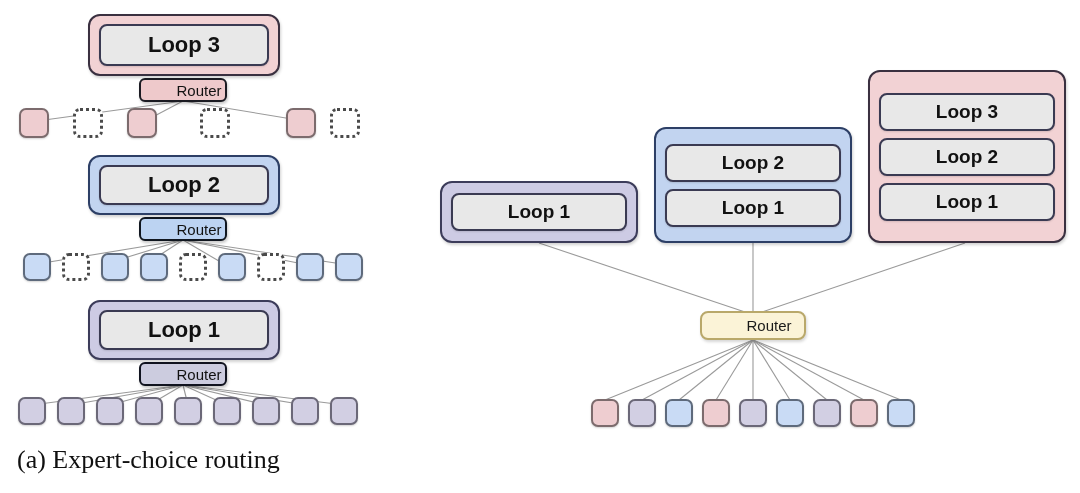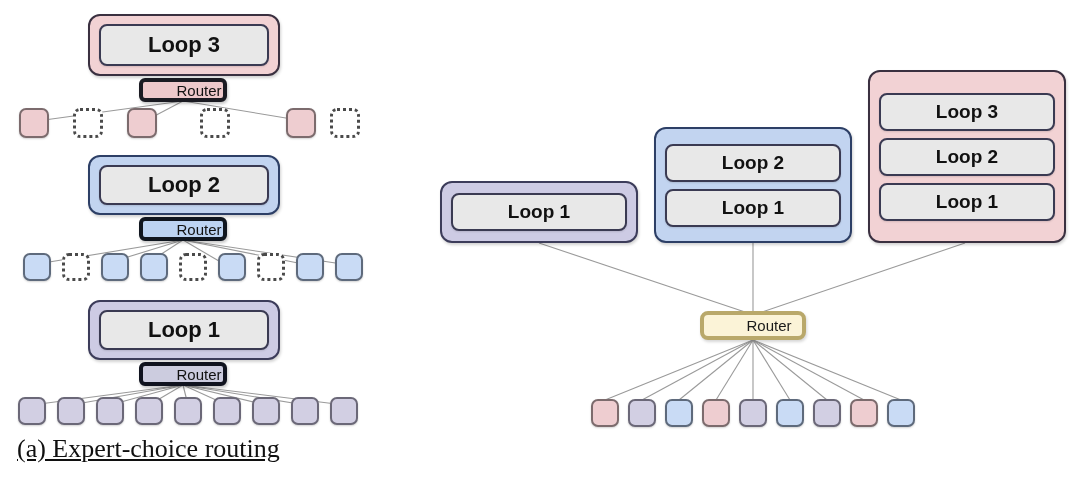--- a/index.html
+++ b/index.html
@@ -59,21 +59,21 @@
     color: #111111;
     font-weight: 600;
     box-shadow: 0 1px 2px rgba(0,0,0,0.12);
     width: 100%;
     box-sizing: border-box;
   }
 
   
   .router {
     border-radius: 6px;
-    border: 4px solid #f97316;
+    border: 2px solid #f97316;
     display: flex;
     align-items: center;
     justify-content: center;
     color: #111111;
     font-size: 15px;
     box-shadow: 1px 2px 3px rgba(0,0,0,0.22);
     z-index: 3;
     padding-left: 32px;
   }
   .router-pink   { background: #eec9cb; border-color: #1b1b22; }
@@ -185,21 +185,21 @@
   <div class="token tok-solid tok-purple" style="left:18px;  top:397px; width:28px; height:28px;"></div>
   <div class="token tok-solid tok-purple" style="left:57px;  top:397px; width:28px; height:28px;"></div>
   <div class="token tok-solid tok-purple" style="left:96px;  top:397px; width:28px; height:28px;"></div>
   <div class="token tok-solid tok-purple" style="left:135px; top:397px; width:28px; height:28px;"></div>
   <div class="token tok-solid tok-purple" style="left:174px; top:397px; width:28px; height:28px;"></div>
   <div class="token tok-solid tok-purple" style="left:213px; top:397px; width:28px; height:28px;"></div>
   <div class="token tok-solid tok-purple" style="left:252px; top:397px; width:28px; height:28px;"></div>
   <div class="token tok-solid tok-purple" style="left:291px; top:397px; width:28px; height:28px;"></div>
   <div class="token tok-solid tok-purple" style="left:330px; top:397px; width:28px; height:28px;"></div>
 
-  <div class="caption" style="left:17px; top:434px;text-decoration:underline;">(a) Expert-choice routing</div>
+  <div class="caption" style="left:17px; top:445px;">(a) Expert-choice routing</div>
 
   <div class="node loop-shell shell-purple" style="left:440px; top:181px; width:198px; height:62px;">
     <div class="loop-plate" style="height:38px; font-size:19px;">Loop 1</div>
   </div>
 
   <div class="node loop-shell shell-blue" style="left:654px; top:127px; width:198px; height:116px;">
     <div class="loop-plate" style="height:38px; font-size:19px;">Loop 1</div>
     <div class="loop-plate" style="height:38px; font-size:19px;">Loop 2</div>
   </div>
 

